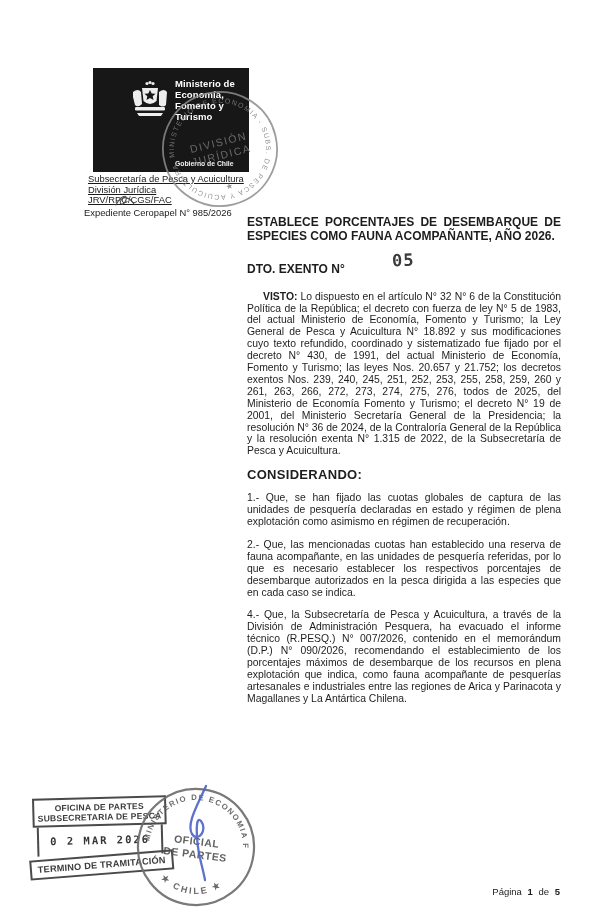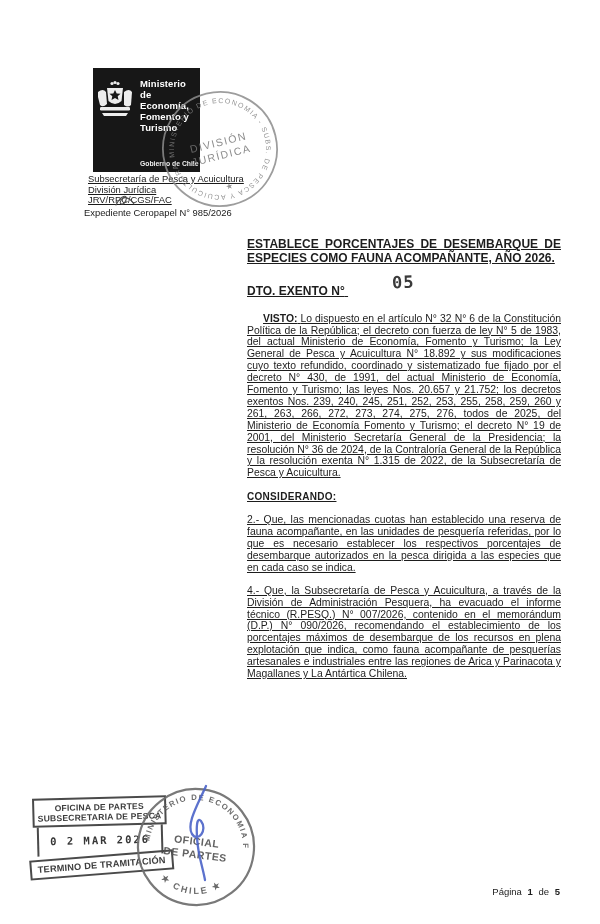--- a/index.html
+++ b/index.html
@@ -2,50 +2,50 @@
 <html><head>
 <meta charset="utf-8">
 <style>
   html,body { margin:0; padding:0; background:#e8e8e8; }
   .page {
     position:relative; width:600px; height:924px; background:#ffffff;
     font-family:"Liberation Sans", sans-serif; color:#1f1f1f; overflow:hidden;
     margin:0 auto;
   }
   
-  .logo { position:absolute; left:93px; top:68px; width:107px; height:104px; background:#171717; display:flex; z-index:1; }
+  .logo { position:absolute; left:93px; top:68px; width:121px; height:104px; background:#171717; display:flex; z-index:1;padding-left:35px; }
   .logo-emblem { width:44px; display:flex; justify-content:center; align-items:flex-start; padding-top:12px; }
   .logo-right { flex:1; position:relative; padding:10px 3px 0 3px; color:#fff; }
   .logo-ministry div { font-size:9.5px; font-weight:bold; line-height:11px; letter-spacing:0.1px; }
   .logo-gov { position:absolute; bottom:5px; left:3px; font-size:6.8px; font-weight:bold; color:#f0f0f0; }
   
   .sender { position:absolute; left:88px; top:174px; font-size:9.4px; line-height:10.6px; color:#1a1a1a; z-index:2;text-decoration:underline; }
   .expediente { position:absolute; left:84px; top:207px; font-size:9.4px; color:#1a1a1a; z-index:2; }
   .hand-mark { position:absolute; left:112px; top:192px; z-index:3; }
   
   .stamp-top { position:absolute; left:158px; top:87px; width:124px; height:124px; transform:rotate(-14deg); opacity:0.85; z-index:4; }
   .stamp-round-bottom { position:absolute; left:133px; top:784px; width:126px; height:126px; transform:rotate(7deg); opacity:0.92; z-index:6; }
   .blue-sign { position:absolute; left:172px; top:778px; z-index:7; }
   
   .stamp-office { position:absolute; left:33px; top:797px; width:134px; transform:rotate(-1.5deg); color:#3d3d3d; z-index:5; }
   .so-box1 { border:2px solid #4a4a4a; padding:3px 1px 2px; font-size:8.6px; font-weight:bold; text-align:center; line-height:10px; letter-spacing:0.2px; }
   .so-date { border-left:2px solid #4a4a4a; border-right:2px solid #4a4a4a; margin:0 4px; padding:8px 0 9px; text-align:center;
              font-family:"DejaVu Sans Mono", monospace; font-size:10.5px; font-weight:bold; letter-spacing:2px; color:#363636; }
   .so-box2 { border:2px solid #4a4a4a; padding:3px 1px; font-size:9.2px; font-weight:bold; text-align:center; transform:rotate(-3deg); width:138px; margin-left:-4px; letter-spacing:0.2px; }
   
-  .main { position:absolute; left:247px; top:238px; width:314px; text-align:justify; font-size:10.4px; line-height:11.9px; color:#1d1d1d;text-decoration:underline; }
+  .main { position:absolute; left:247px; top:216px; width:314px; text-align:justify; font-size:10.4px; line-height:11.9px; color:#1d1d1d; }
   .title { font-weight:bold; font-size:12px; line-height:13.8px; margin:0; }
   .dto-line { margin-top:18px; font-weight:bold; font-size:12px; height:18px; }
   .dto-number { display:inline-block; font-family:"DejaVu Sans Mono", monospace; font-size:17px; font-weight:bold; color:#3a3a3a;
                 margin-left:44px; transform:translateY(-7px) rotate(-2deg); letter-spacing:1px; }
   .city-line { margin-top:18px; font-weight:bold; font-size:12px; }
   .date-stamp { display:inline-block; font-family:"DejaVu Sans Mono", monospace; font-size:9.5px; font-weight:bold; color:#565656;
                 margin-left:30px; letter-spacing:1.5px; transform:translateY(-1px) rotate(-1deg); }
   .par { margin:11px 0 0 0; }
-  .heading { margin:12px 0 0 0; font-weight:bold; font-size:10px; letter-spacing:0.3px; text-align:left; }
+  .heading { margin:12px 0 0 0; font-weight:bold; font-size:13px; letter-spacing:0.3px; text-align:left; }
   .b { font-weight:bold;margin-left:16px; }
   
   .footer { position:absolute; right:40px; top:886px; font-size:9.5px; color:#1d1d1d;margin-left:27px; }
   .footer span { margin-left:3px; }
   svg text { font-family:"Liberation Sans", sans-serif; }
 </style>
 </head>
 <body>
 
 <div class="page">
@@ -104,20 +104,21 @@
     <p class="title">ESTABLECE PORCENTAJES DE DESEMBARQUE DE ESPECIES COMO FAUNA ACOMPAÑANTE, AÑO 2026.</p>
     <div class="dto-line">
       <span>DTO. EXENTO N°</span>
       <span class="dto-number">05</span>
     </div>
     <p class="par">
       <span class="b">VISTO:</span>
       <span>Lo dispuesto en el artículo N° 32 N° 6 de la Constitución Política de la República; el decreto con fuerza de ley N° 5 de 1983, del actual Ministerio de Economía, Fomento y Turismo; la Ley General de Pesca y Acuicultura N° 18.892 y sus modificaciones cuyo texto refundido, coordinado y sistematizado fue fijado por el decreto N° 430, de 1991, del actual Ministerio de Economía, Fomento y Turismo; las leyes Nos. 20.657 y 21.752; los decretos exentos Nos. 239, 240, 245, 251, 252, 253, 255, 258, 259, 260 y 261, 263, 266, 272, 273, 274, 275, 276, todos de 2025, del Ministerio de Economía Fomento y Turismo; el decreto N° 19 de 2001, del Ministerio Secretaría General de la Presidencia; la resolución N° 36 de 2024, de la Contraloría General de la República y la resolución exenta N° 1.315 de 2022, de la Subsecretaría de Pesca y Acuicultura.</span>
     </p>
     <p class="heading">CONSIDERANDO:</p>
+    <p class="par">1.- Que, se han fijado las cuotas globales de captura de las unidades de pesquería declaradas en estado y régimen de plena explotación como asimismo en régimen de recuperación.</p>
     <p class="par">2.- Que, las mencionadas cuotas han establecido una reserva de fauna acompañante, en las unidades de pesquería referidas, por lo que es necesario establecer los respectivos porcentajes de desembarque autorizados en la pesca dirigida a las especies que en cada caso se indica.</p>
     <p class="par">4.- Que, la Subsecretaría de Pesca y Acuicultura, a través de la División de Administración Pesquera, ha evacuado el informe técnico (R.PESQ.) N° 007/2026, contenido en el memorándum (D.P.) N° 090/2026, recomendando el establecimiento de los porcentajes máximos de desembarque de los recursos en plena explotación que indica, como fauna acompañante de pesquerías artesanales e industriales entre las regiones de Arica y Parinacota y Magallanes y La Antártica Chilena.</p>
   </div>
 
   <div class="stamp-office">
     <div class="so-box1">
       <div>OFICINA DE PARTES</div>
       <div>SUBSECRETARIA DE PESCA</div>
     </div>
     <div class="so-date">0 2 MAR  2026</div>

